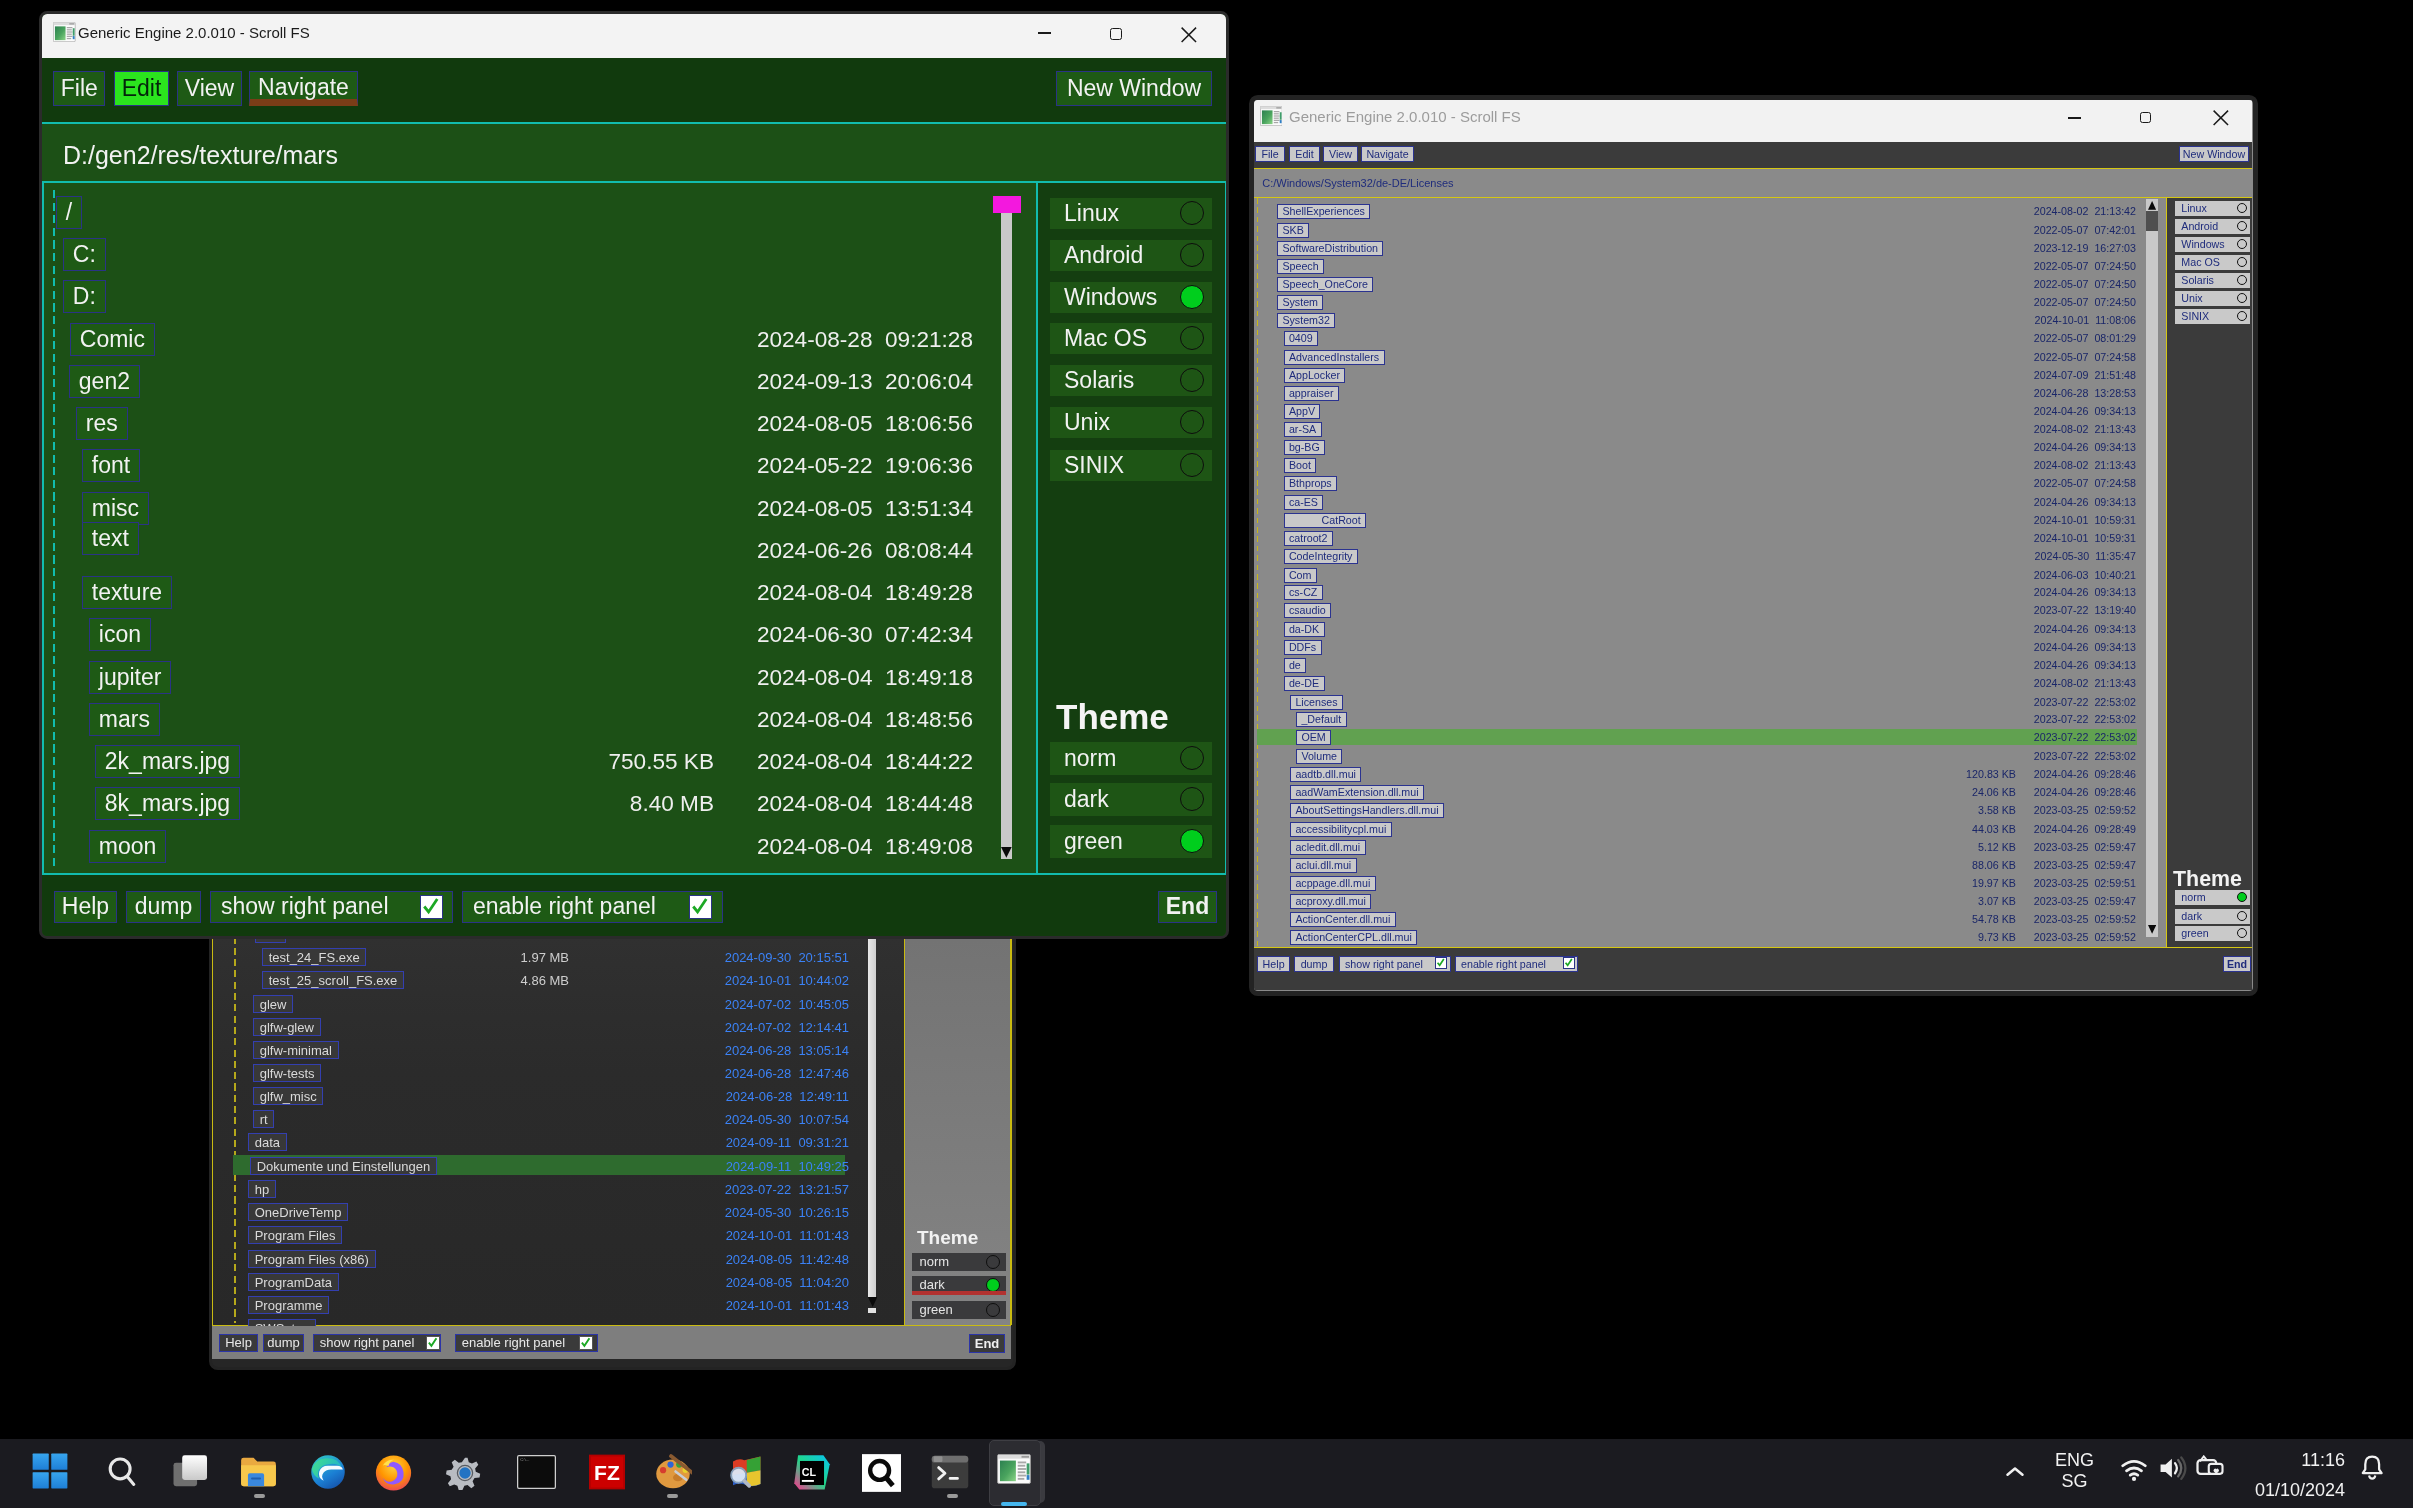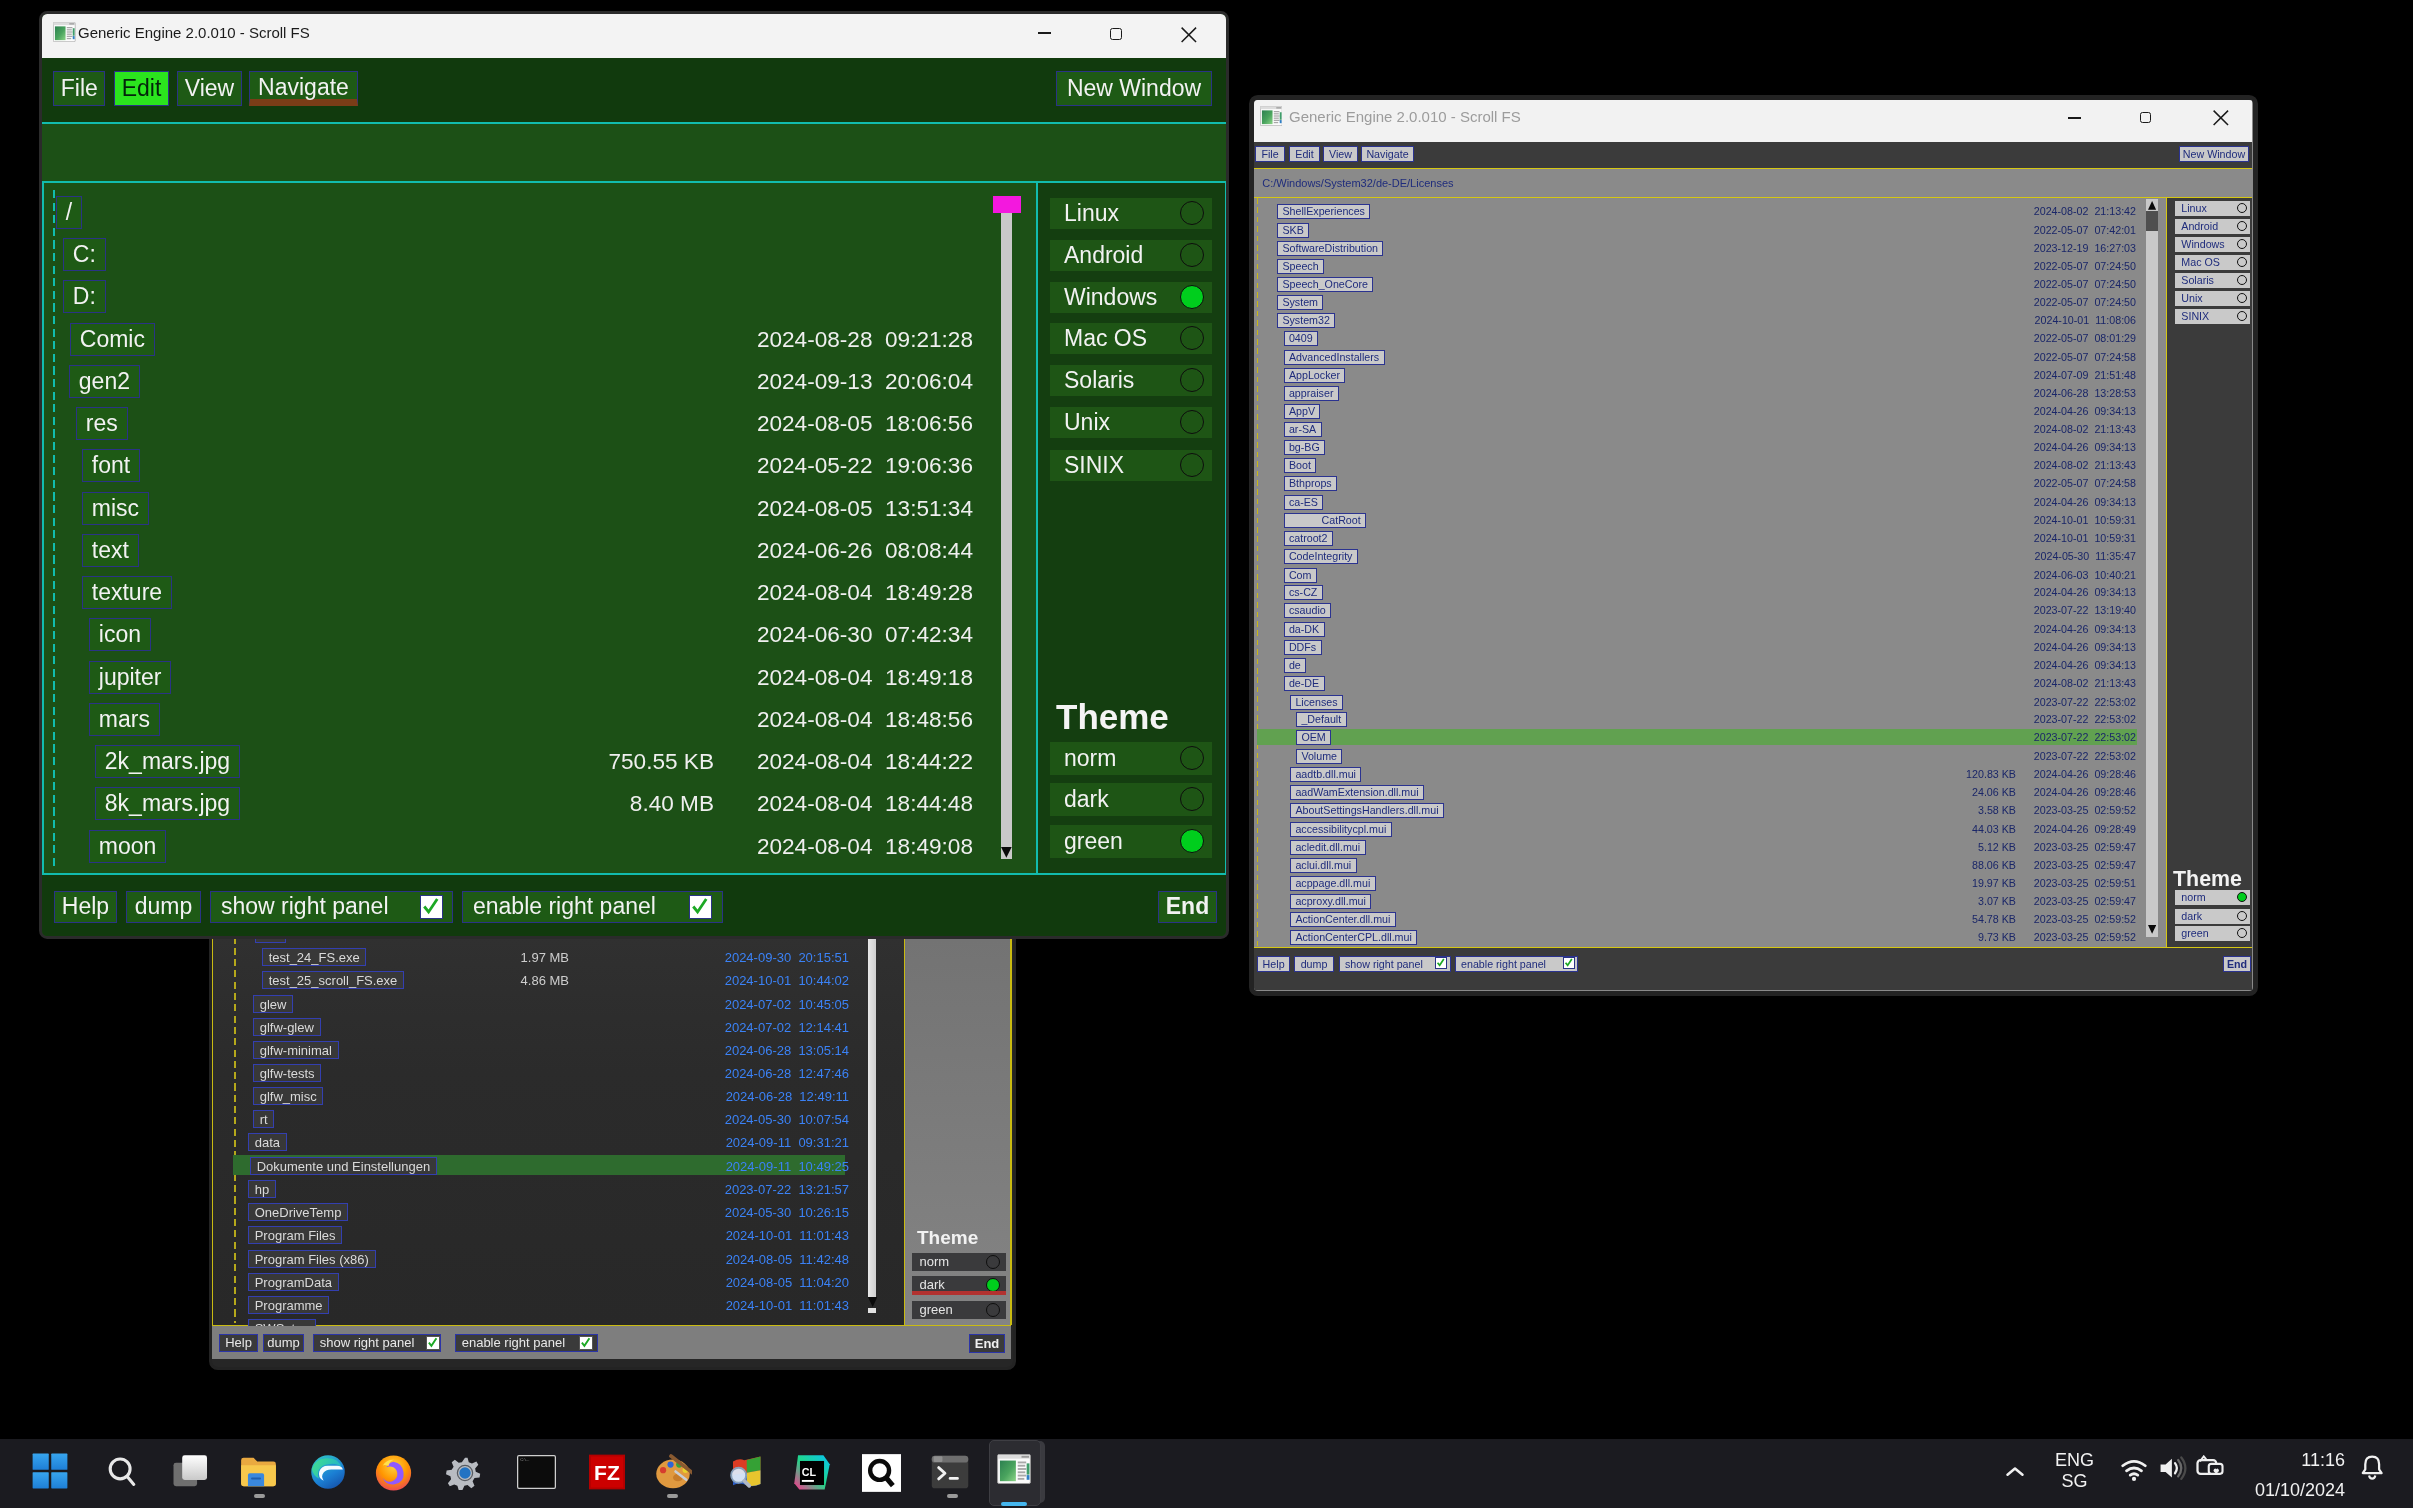--- a/index.html
+++ b/index.html
@@ -305,40 +305,41 @@
 <svg class="a" style="left:1139px;top:13.2px;" width="15.7" height="15.7" viewBox="0 0 25 25">
       <path d="M1 1 L24 24 M24 1 L1 24" stroke="#1a1a1a" stroke-width="2.4"></path>
     </svg>
 <div class="a" style="left:0;top:44px;width:1184px;height:64px;background:#113A0D;"></div>
 <div class="b1 fc" style="left:11.3px;top:57px;width:52px;height:35px;">File</div>
 <div class="b1 fc" style="left:72px;top:57px;width:55px;height:35px;background:#2BE41E;color:#03230B;">Edit</div>
 <div class="b1 fc" style="left:135px;top:57px;width:65px;height:35px;">View</div>
 <div class="b1 fc" style="left:207px;top:57px;width:109px;height:35px;border-bottom:7.5px solid #7A3D17;padding-top:5px;">Navigate</div>
 <div class="b1 fc" style="left:1014px;top:57px;width:156px;height:35px;">New Window</div>
 <div class="a" style="left:0;top:108px;width:1184px;height:1.9px;background:#12BCAE;"></div>
+<div class="a fx" style="left:21px;top:113px;height:57px;font-size:25px;color:#F2F2F2;">D:/gen2/res/texture/mars</div>
 <div class="a" style="left:0;top:167px;width:1184px;height:1.9px;background:#12BCAE;"></div>
 <div class="a" style="left:0;top:169px;width:1.9px;height:690px;background:#12BCAE;"></div>
 <div class="a" style="left:1182px;top:169px;width:1.9px;height:690px;background:#12BCAE;"></div>
 <div class="a" style="left:994px;top:169px;width:1.9px;height:690px;background:#12BCAE;"></div>
 <div class="a" style="left:996px;top:169px;width:187px;height:690px;background:#143E10;"></div>
 <div class="a" style="left:11.3px;top:176px;width:1.9px;height:678px;background:repeating-linear-gradient(180deg,#12BCAE 0 8.2px,transparent 8.2px 12.6px);"></div>
 <div class="t1 fx" style="left:14px;top:182px;">/</div>
 <div class="t1 fx" style="left:21px;top:224px;">C:</div>
 <div class="t1 fx" style="left:21px;top:266px;">D:</div>
 <div class="t1 fx" style="left:28px;top:309px;">Comic</div>
 <div class="d1" style="top:309px;">2024-08-28  09:21:28</div>
 <div class="t1 fx" style="left:27px;top:351px;">gen2</div>
 <div class="d1" style="top:351px;">2024-09-13  20:06:04</div>
 <div class="t1 fx" style="left:34px;top:393px;">res</div>
 <div class="d1" style="top:393px;">2024-08-05  18:06:56</div>
 <div class="t1 fx" style="left:40px;top:435px;">font</div>
 <div class="d1" style="top:435px;">2024-05-22  19:06:36</div>
 <div class="t1 fx" style="left:40px;top:478px;">misc</div>
 <div class="d1" style="top:478px;">2024-08-05  13:51:34</div>
-<div class="t1 fx" style="left:40px;top:520px;">text</div>
+<div class="t1 fx" style="left:40px;top:508px;">text</div>
 <div class="d1" style="top:520px;">2024-06-26  08:08:44</div>
 <div class="t1 fx" style="left:40px;top:562px;">texture</div>
 <div class="d1" style="top:562px;">2024-08-04  18:49:28</div>
 <div class="t1 fx" style="left:47px;top:604px;">icon</div>
 <div class="d1" style="top:604px;">2024-06-30  07:42:34</div>
 <div class="t1 fx" style="left:47px;top:647px;">jupiter</div>
 <div class="d1" style="top:647px;">2024-08-04  18:49:18</div>
 <div class="t1 fx" style="left:47px;top:689px;">mars</div>
 <div class="d1" style="top:689px;">2024-08-04  18:48:56</div>
 <div class="t1 fx" style="left:53px;top:731px;">2k_mars.jpg</div>

